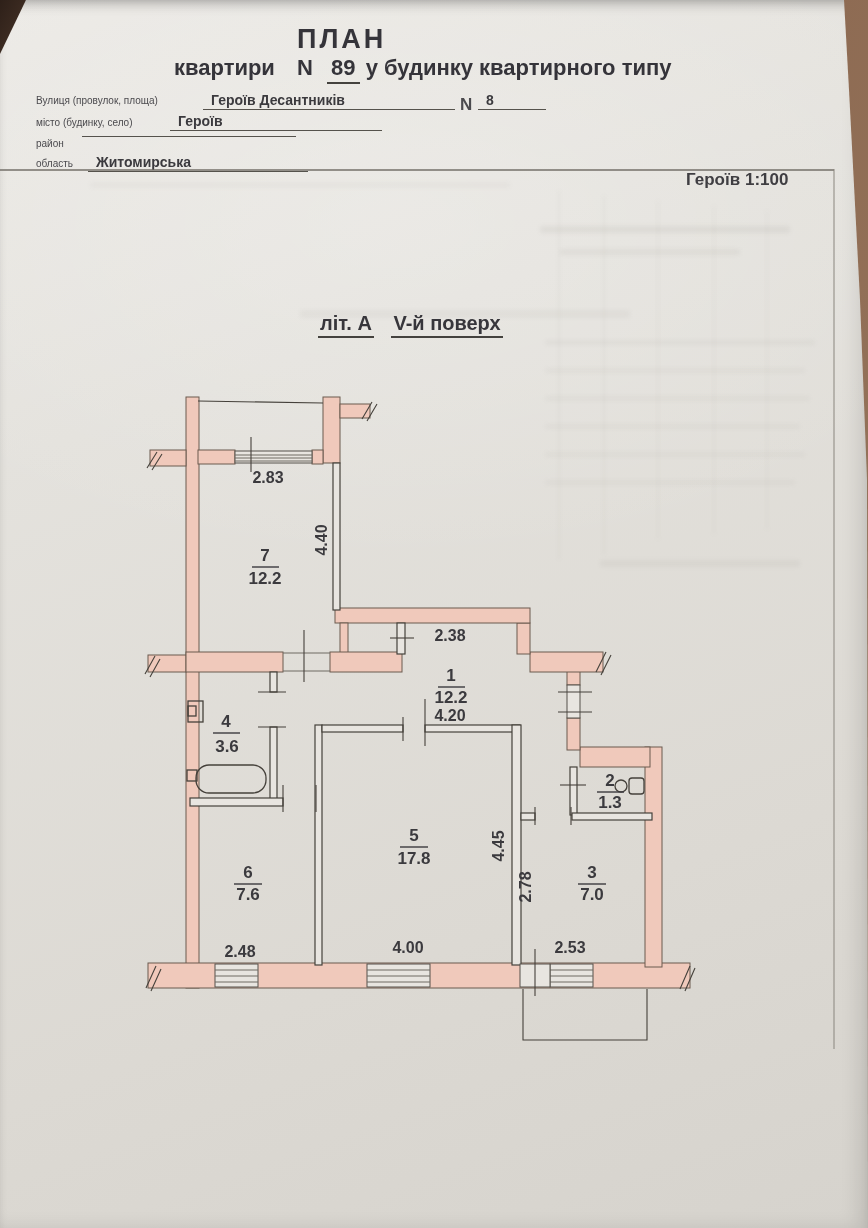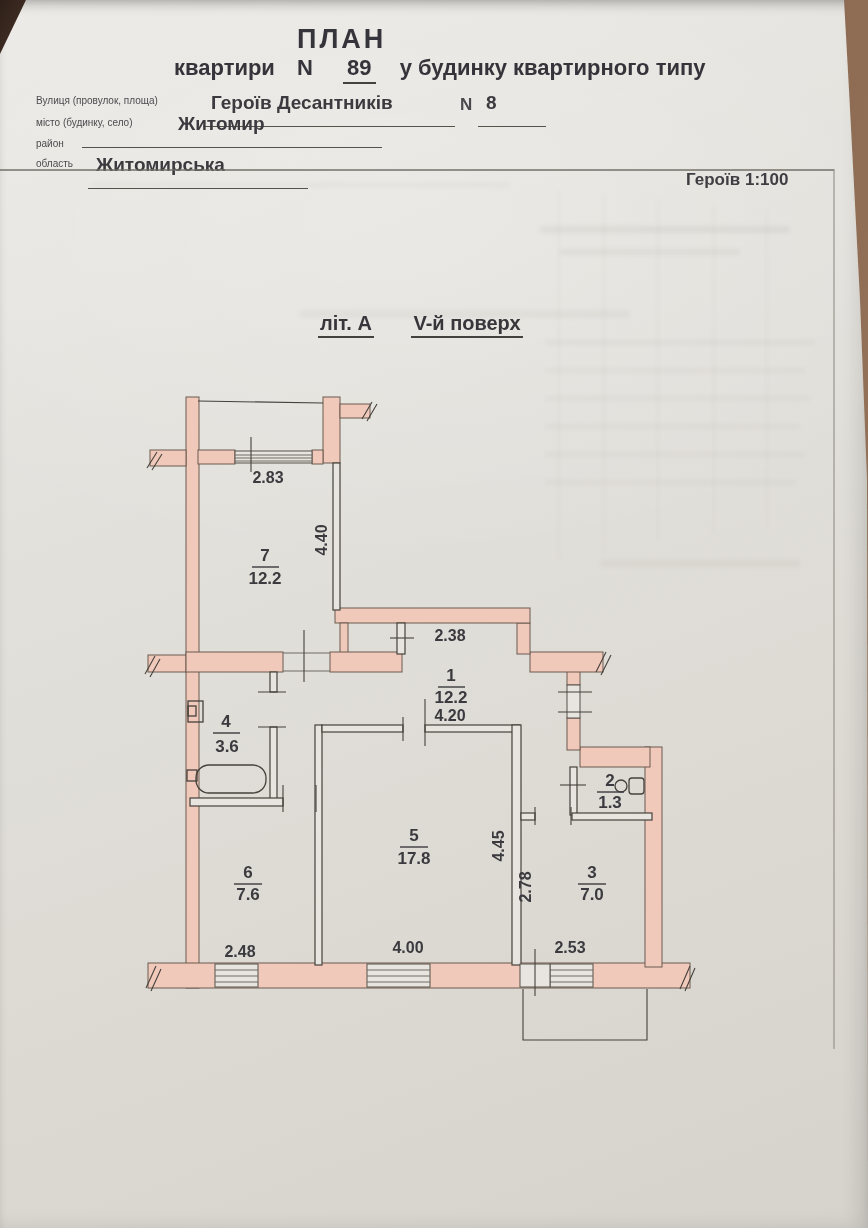--- a/index.html
+++ b/index.html
@@ -16,31 +16,31 @@
     clip-path:polygon(26px 0,844px 0,849px 90px,860px 300px,867px 480px,868px 1228px,0 1228px,0 54px);
     box-shadow:inset -10px 0 18px rgba(0,0,0,.10), inset 0 8px 14px -8px rgba(0,0,0,.35);
   }
   .ghost{position:absolute;background:#86827a;filter:blur(2px);border-radius:2px;}
   .hline{position:absolute;left:0;top:169px;width:834px;border-top:2px solid #6f6b64;opacity:.72;}
   .vline{position:absolute;left:833px;top:169px;width:2px;height:880px;background:#8a867e;opacity:.5;}
 
   .title{position:absolute;left:297px;top:24px;font-size:27px;font-weight:700;letter-spacing:3px;color:#35343a;}
   .subtitle{position:absolute;left:174px;top:55px;font-size:22px;font-weight:700;color:#35343a;white-space:nowrap;}
   .subtitle .nlab{margin-left:16px;}
-  .subtitle .num{margin-left:24px;display:inline-block;border-bottom:2px solid #44423e;padding:0 4px 1px;}
-  .subtitle .suf{margin-left:18px;}
+  .subtitle .num{margin-left:8px;display:inline-block;border-bottom:2px solid #44423e;padding:0 4px 1px;}
+  .subtitle .suf{}
 
   .frm{position:absolute;color:#4b4a4e;font-size:10px;white-space:nowrap;}
   .fval{position:absolute;display:inline-block;border-bottom:1.5px solid #55524c;
-        font-size:19px;font-weight:600;color:#3b3a3e;padding:0 4px 12px 8px;white-space:nowrap;}
+        font-size:14px;font-weight:600;color:#3b3a3e;padding:0 4px 1px 8px;white-space:nowrap;}
   .scale{position:absolute;left:686px;top:170px;font-size:17px;font-weight:600;color:#3f3e42;}
 
   .caption{position:absolute;left:318px;top:312px;font-size:20px;font-weight:700;color:#37363b;white-space:nowrap;}
   .caption span{border-bottom:2px solid #44423e;padding:0 2px 2px;text-align:right;}
-  .caption .flo{margin-left:32px;}
+  .caption .flo{margin-left:12px;}
 
   svg text{font-family:"Liberation Sans","DejaVu Sans",sans-serif;font-weight:700;fill:#3b3a3e;}
   .wall{fill:#f0c9bb;stroke:#6b5a4f;stroke-width:1;}
   .part{fill:#e8e5e0;stroke:#45413b;stroke-width:1.2;}
   .win{fill:#e8e5e0;stroke:#55504a;stroke-width:1;}
   .thin{stroke:#45413b;stroke-width:1.1;fill:none;}
   .lite{stroke:#6e6a63;stroke-width:1;fill:none;}
   .fix{stroke:#45413b;stroke-width:1.3;fill:none;}
   .rnum{font-size:17px;}
   .rarea{font-size:17px;}
@@ -77,21 +77,21 @@
     <span class="num">89</span>
     <span class="suf">у будинку квартирного типу</span>
   </div>
 
   <div class="frm" style="left:36px;top:95px">Вулиця (провулок, площа)</div>
   <div class="fval" style="left:203px;top:92px;min-width:240px">Героїв Десантників</div>
   <div class="frm" style="left:460px;top:95px;font-size:17px;font-weight:600">N</div>
   <div class="fval" style="left:478px;top:92px;min-width:56px">8</div>
 
   <div class="frm" style="left:36px;top:117px">місто (будинку, село)</div>
-  <div class="fval" style="left:170px;top:113px;min-width:200px">Житомир</div>
+  <div class="fval" style="left:170px;top:113px;min-width:200px">Героїв</div>
 
   <div class="frm" style="left:36px;top:138px">район</div>
   <div class="fval" style="left:82px;top:135px;min-width:202px"></div>
 
   <div class="frm" style="left:36px;top:158px">область</div>
   <div class="fval" style="left:88px;top:154px;min-width:208px">Житомирська</div>
 
   <div class="hline"></div>
   <div class="vline"></div>
   <div class="scale">Героїв 1:100</div>

